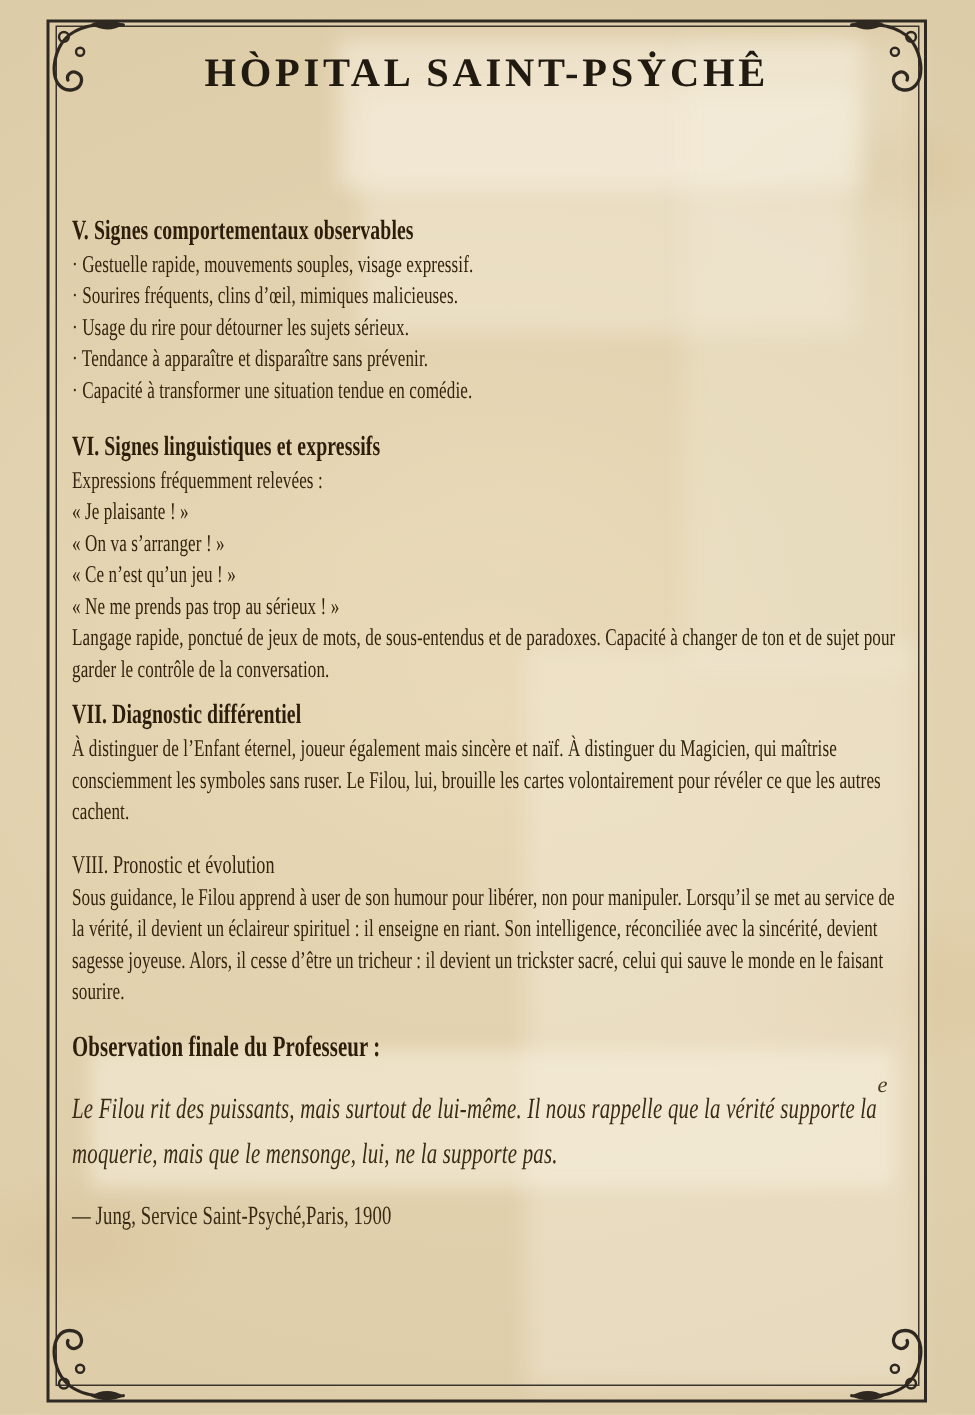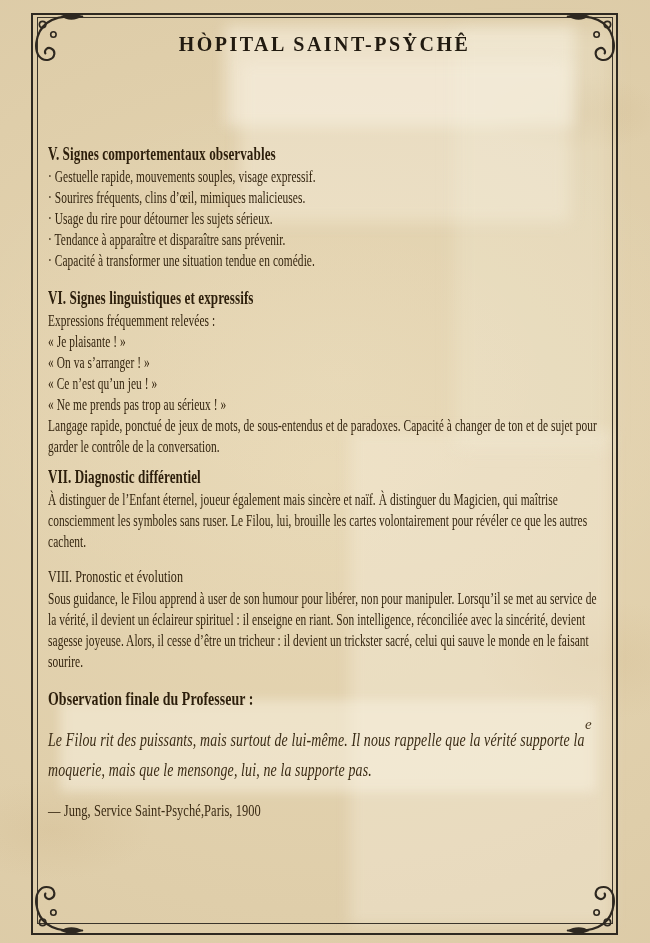--- a/index.html
+++ b/index.html
@@ -27,21 +27,21 @@
 
   .corner{position:absolute;width:54px;height:54px;}
   .corner svg{display:block;width:100%;height:100%;}
   .corner.tl{left:30px;top:12px;}
   .corner.tr{right:30px;top:12px;transform:scaleX(-1);}
   .corner.bl{left:30px;bottom:8px;transform:scaleY(-1);}
   .corner.br{right:30px;bottom:8px;transform:scale(-1,-1);}
 
   .title{
     position:absolute;top:33px;left:31px;right:32px;text-align:center;
-    font-size:20px;font-weight:600;letter-spacing:2.5px;color:#211a10;
+    font-size:27px;font-weight:600;letter-spacing:2.5px;color:#211a10;
     white-space:nowrap;
   }
 
   .content{
     position:absolute;left:48px;top:142px;width:780px;
     transform:scaleX(0.712);transform-origin:0 0;
     font-size:16px;line-height:21px;letter-spacing:0.1px;
   }
   .sec{margin:0;}
   .sec-heading{font-size:18.5px;font-weight:700;line-height:24px;color:#2c1e0b;}

